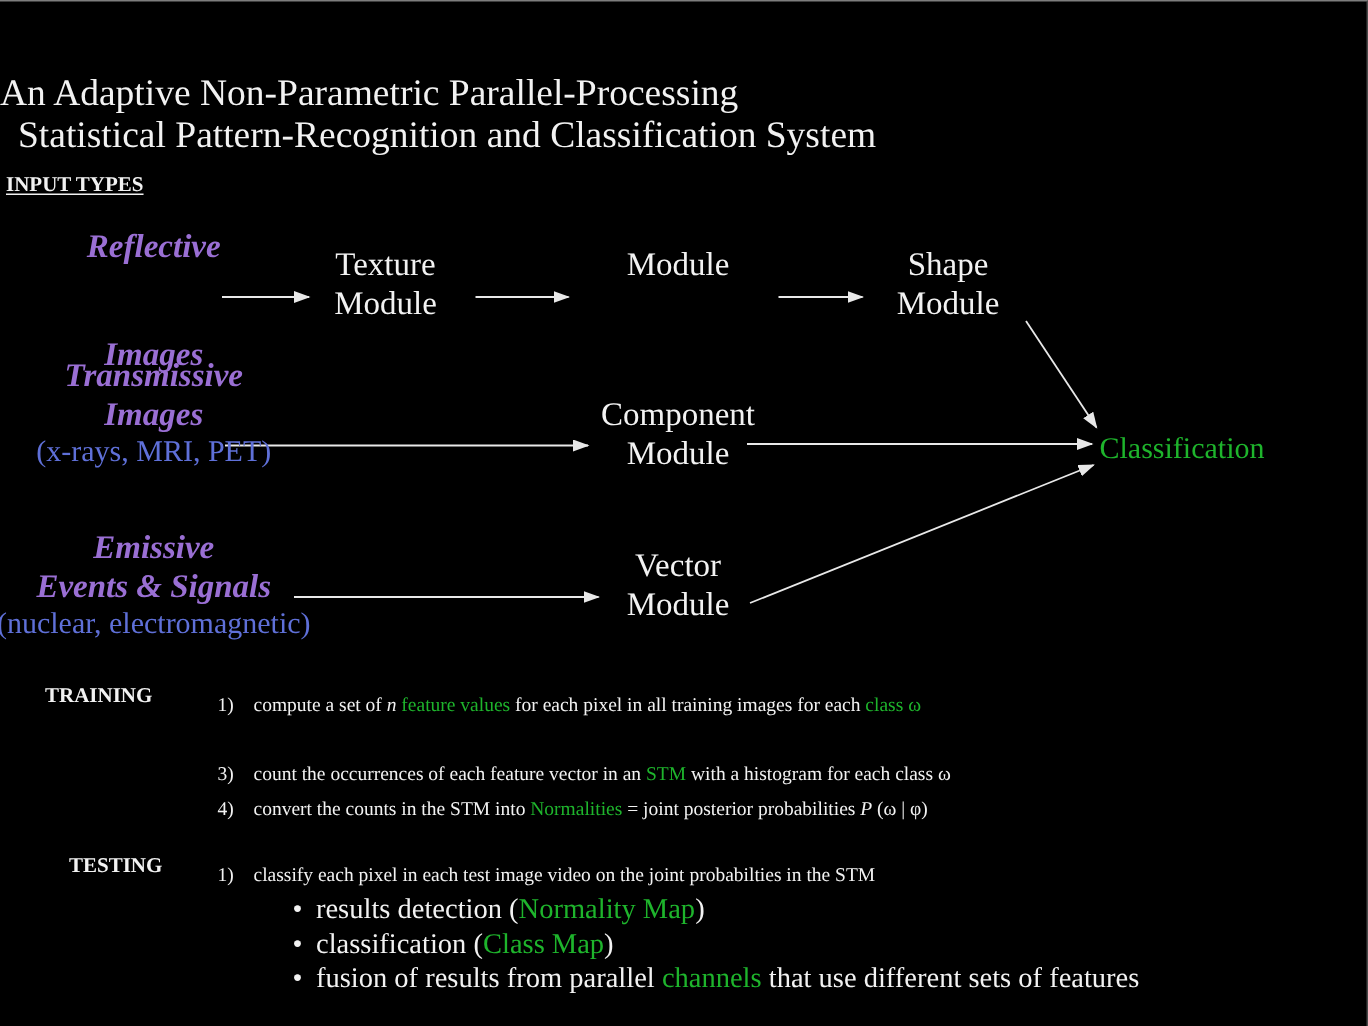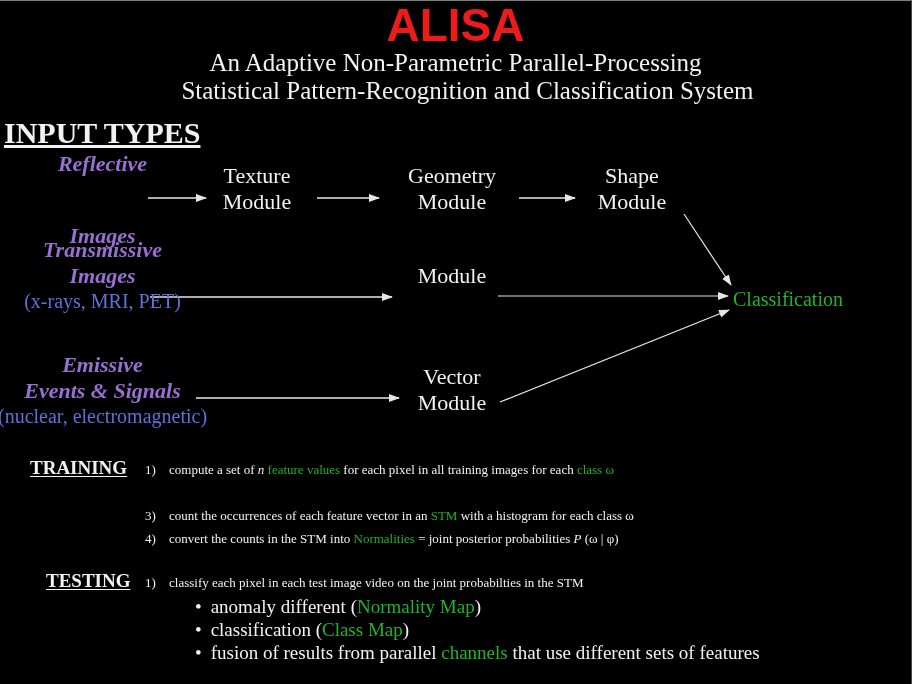--- a/index.html
+++ b/index.html
@@ -14,28 +14,28 @@
     box-sizing:border-box;
   }
   .title{
     position:absolute;top:1px;left:0;width:100%;
     text-align:center;
     font-family:"Liberation Sans", sans-serif;
     font-weight:bold;font-size:46px;line-height:46px;
     color:var(--title_red);
   }
   .subtitle{
-    position:absolute;left:0;width:100%;text-align:center;
+    position:absolute;left:0;width:100%;text-align:left;
     font-size:25px;line-height:27px;color:var(--text_white);
   }
   .s1{top:48px;}
   .s2{top:76px;padding-left:12px;}
   .input-types-heading{
     position:absolute;left:4px;top:115px;
-    font-size:30px;font-weight:bold;color:var(--text_white);
+    font-size:14px;font-weight:bold;color:var(--text_white);
     text-decoration:underline;text-underline-offset:2px;
   }
   .arrows{position:absolute;left:0;top:0;pointer-events:none;}
   .input-group{
     position:absolute;left:0;width:205px;
     display:flex;flex-direction:column;align-items:center;
   }
   .ig1{top:150px;gap:46px;} .ig2{top:236px;} .ig3{top:351px;}
   .input-name{
     font-size:22px;line-height:26px;font-style:italic;font-weight:bold;
@@ -54,22 +54,22 @@
   .m-shape{left:567px;top:162px;}
   .m-component{left:387px;top:262px;}
   .m-vector{left:387px;top:363px;}
   .classification{
     position:absolute;left:733px;top:281px;
     font-size:20px;line-height:34px;color:var(--accent_green);
     white-space:nowrap;
   }
   .section-heading{
     position:absolute;
-    font-size:19px;font-weight:bold;color:var(--text_white);
-    text-decoration:underline;text-underline-offset:2px;
+    font-size:14px;font-weight:bold;color:var(--text_white);
+    text-underline-offset:2px;
   }
   .h-training{left:30px;top:456px;}
   .h-testing{left:46px;top:569px;}
   .t-item{
     position:absolute;left:145px;
     font-size:13px;line-height:23px;color:var(--text_white);
     white-space:nowrap;
   }
   .t-num{display:inline-block;min-width:24px;}
   .bullet-item{
@@ -80,21 +80,20 @@
   .bullet-char{display:inline-block;margin-right:9px;}
   .seg-plain{color:var(--text_white);}
   .seg-green{color:var(--accent_green);}
   .seg-italic{color:var(--text_white);font-style:italic;}
 </style>
 </head>
 <body>
 
 <div class="canvas">
 
-  <div class="title">ALISA</div>
   <div class="subtitle s1">An Adaptive Non-Parametric Parallel-Processing</div>
   <div class="subtitle s2">Statistical Pattern-Recognition and Classification System</div>
 
   <div class="input-types-heading">INPUT TYPES</div>
 
   <svg class="arrows" width="912" height="684" viewBox="0 0 912 684">
     <defs>
       <marker id="arr" markerWidth="12" markerHeight="10" refX="10" refY="4" orient="auto" markerUnits="userSpaceOnUse">
         <path d="M0,0 L11,4 L0,8 z" fill="#e8e8e8"></path>
       </marker>
@@ -124,28 +123,28 @@
     <div class="input-name">Emissive</div>
     <div class="input-name">Events &amp; Signals</div>
     <div class="input-examples">(nuclear, electromagnetic)</div>
   </div>
 
   <div class="module m-texture">
     <div>Texture</div>
     <div>Module</div>
   </div>
   <div class="module m-geometry">
-    <div>Geometry</div>
     <div>Module</div>
   </div>
   <div class="module m-shape">
     <div>Shape</div>
     <div>Module</div>
   </div>
   <div class="module m-component">
+    <div>Component</div>
     <div>Module</div>
   </div>
   <div class="module m-vector">
     <div>Vector</div>
     <div>Module</div>
   </div>
 
   <div class="classification">Classification</div>
 
   <div class="section-heading h-training">TRAINING</div>
@@ -160,21 +159,21 @@
     <span class="t-num">4)</span><span><span class="seg-plain">convert the counts in the STM into </span><span class="seg-green">Normalities</span><span class="seg-plain"> = joint posterior probabilities </span><span class="seg-italic">P</span><span class="seg-plain"> (ω | φ)</span></span>
   </div>
 
   <div class="section-heading h-testing">TESTING</div>
 
   <div class="t-item" style="top:570px">
     <span class="t-num">1)</span><span><span class="seg-plain">classify each pixel in each test image video on the joint probabilties in the STM</span></span>
   </div>
 
   <div class="bullet-item" style="top:594px">
-    <span class="bullet-char">•</span><span><span class="seg-plain">anomaly different (</span><span class="seg-green">Normality Map</span><span class="seg-plain">)</span></span>
+    <span class="bullet-char">•</span><span><span class="seg-plain">results detection (</span><span class="seg-green">Normality Map</span><span class="seg-plain">)</span></span>
   </div>
   <div class="bullet-item" style="top:617px">
     <span class="bullet-char">•</span><span><span class="seg-plain">classification (</span><span class="seg-green">Class Map</span><span class="seg-plain">)</span></span>
   </div>
   <div class="bullet-item" style="top:640px">
     <span class="bullet-char">•</span><span><span class="seg-plain">fusion of results from parallel </span><span class="seg-green">channels</span><span class="seg-plain"> that use different sets of features</span></span>
   </div>
 
 </div>
 

